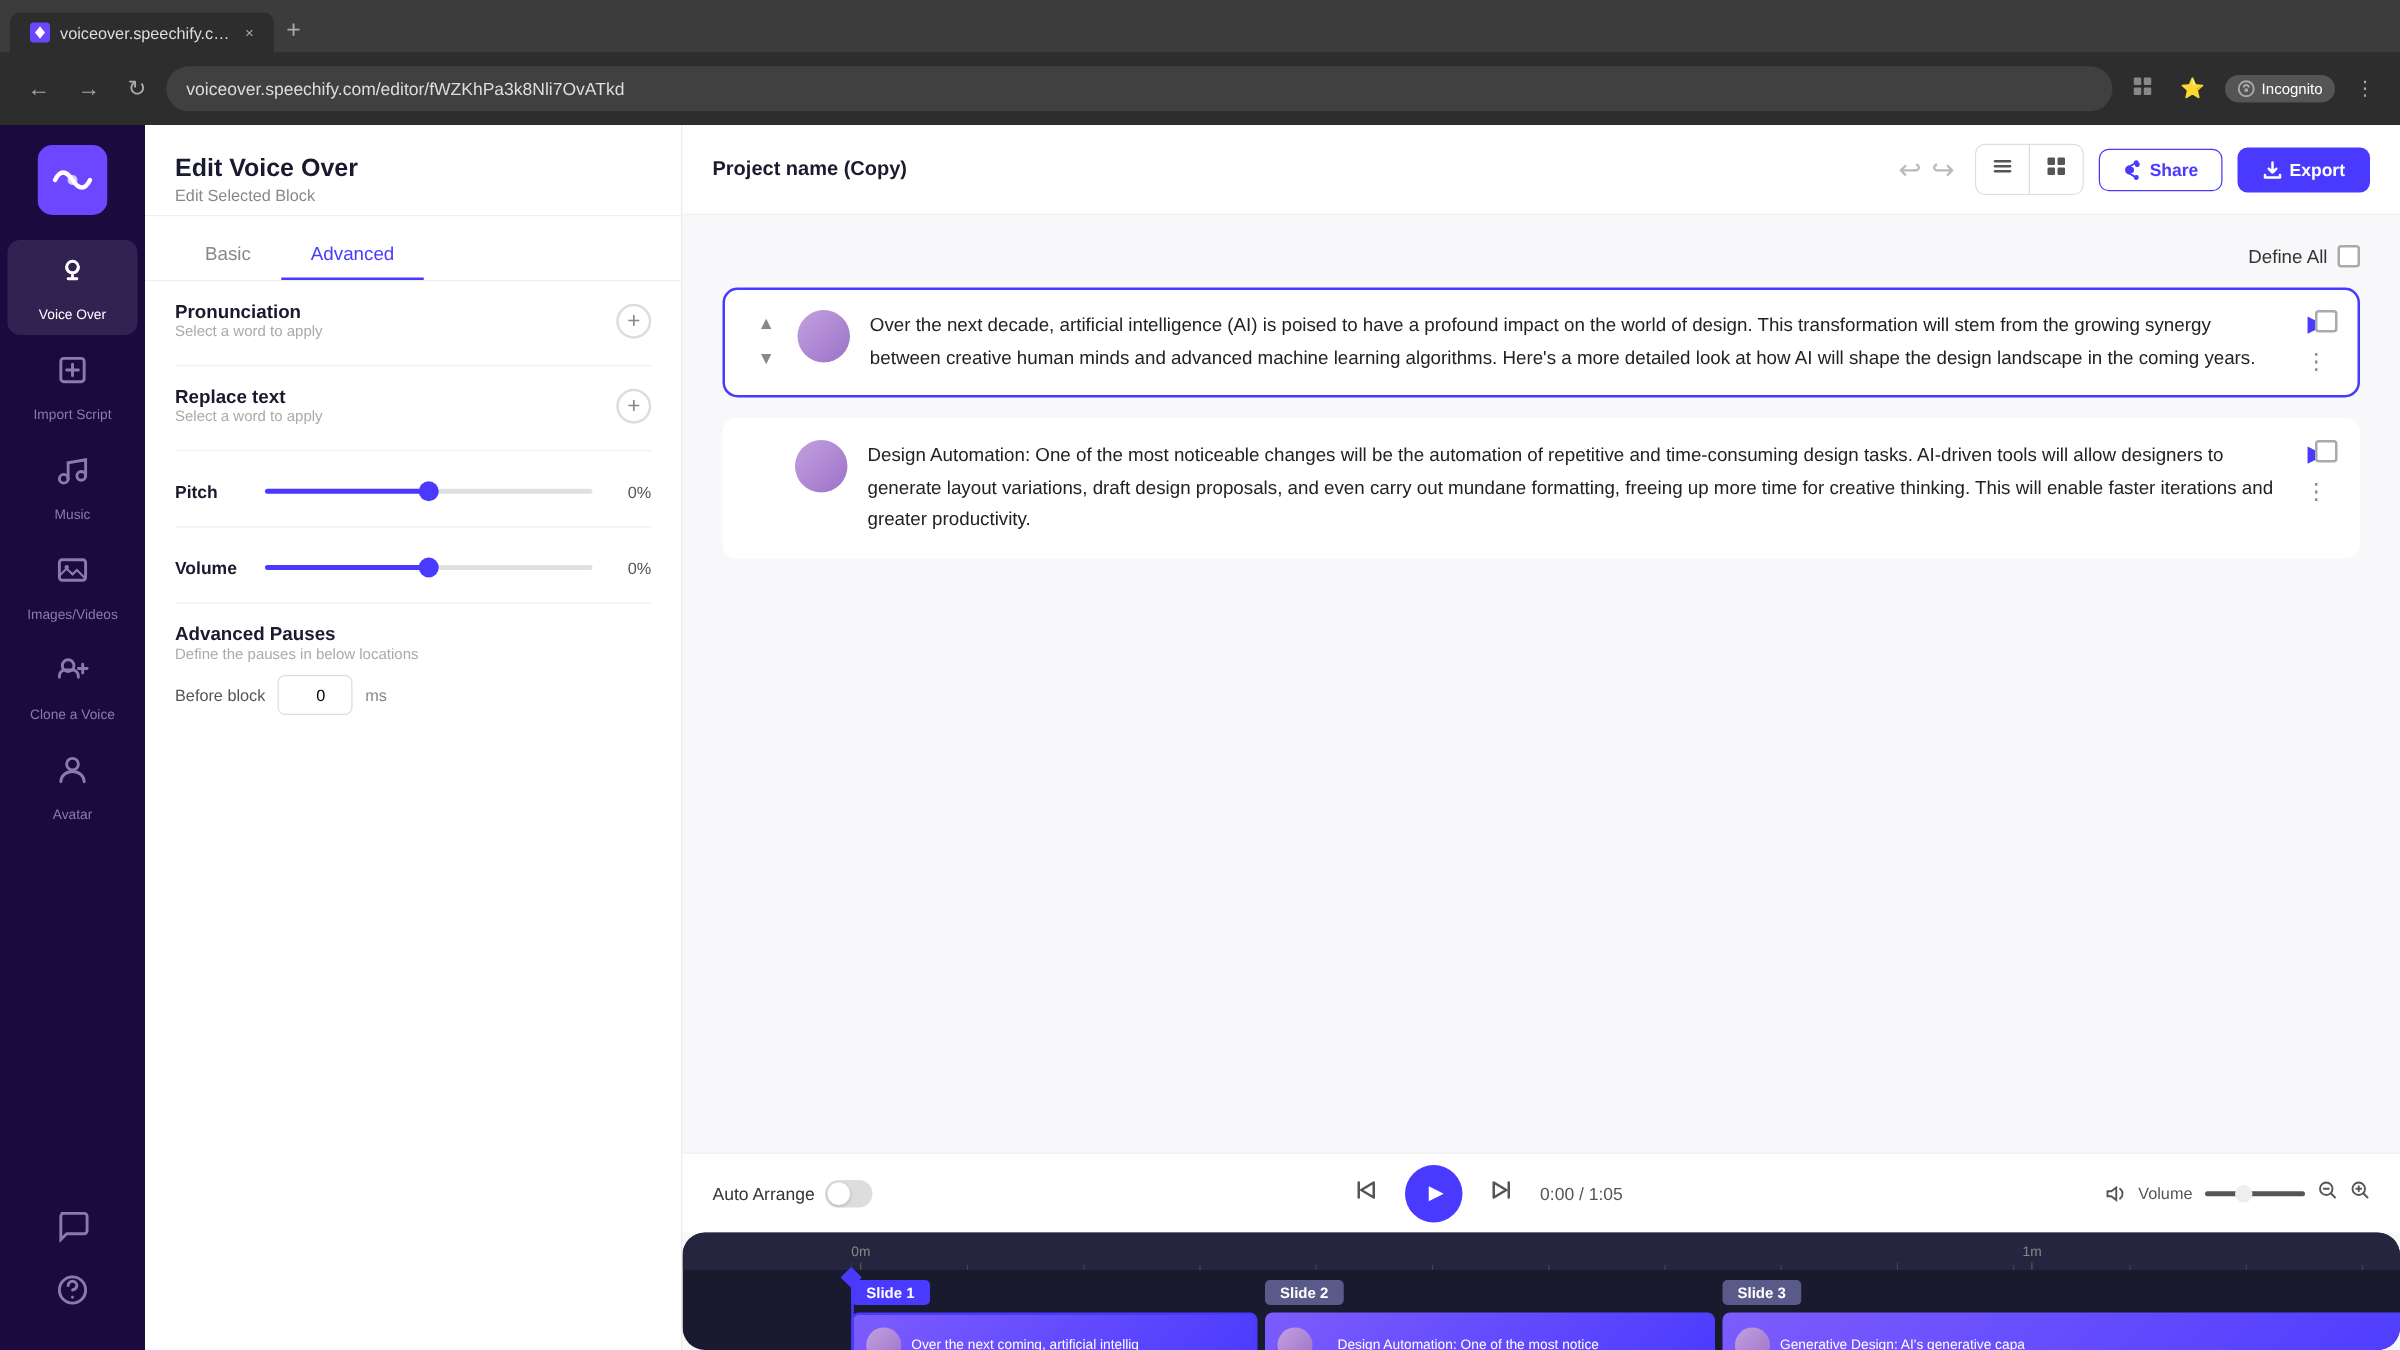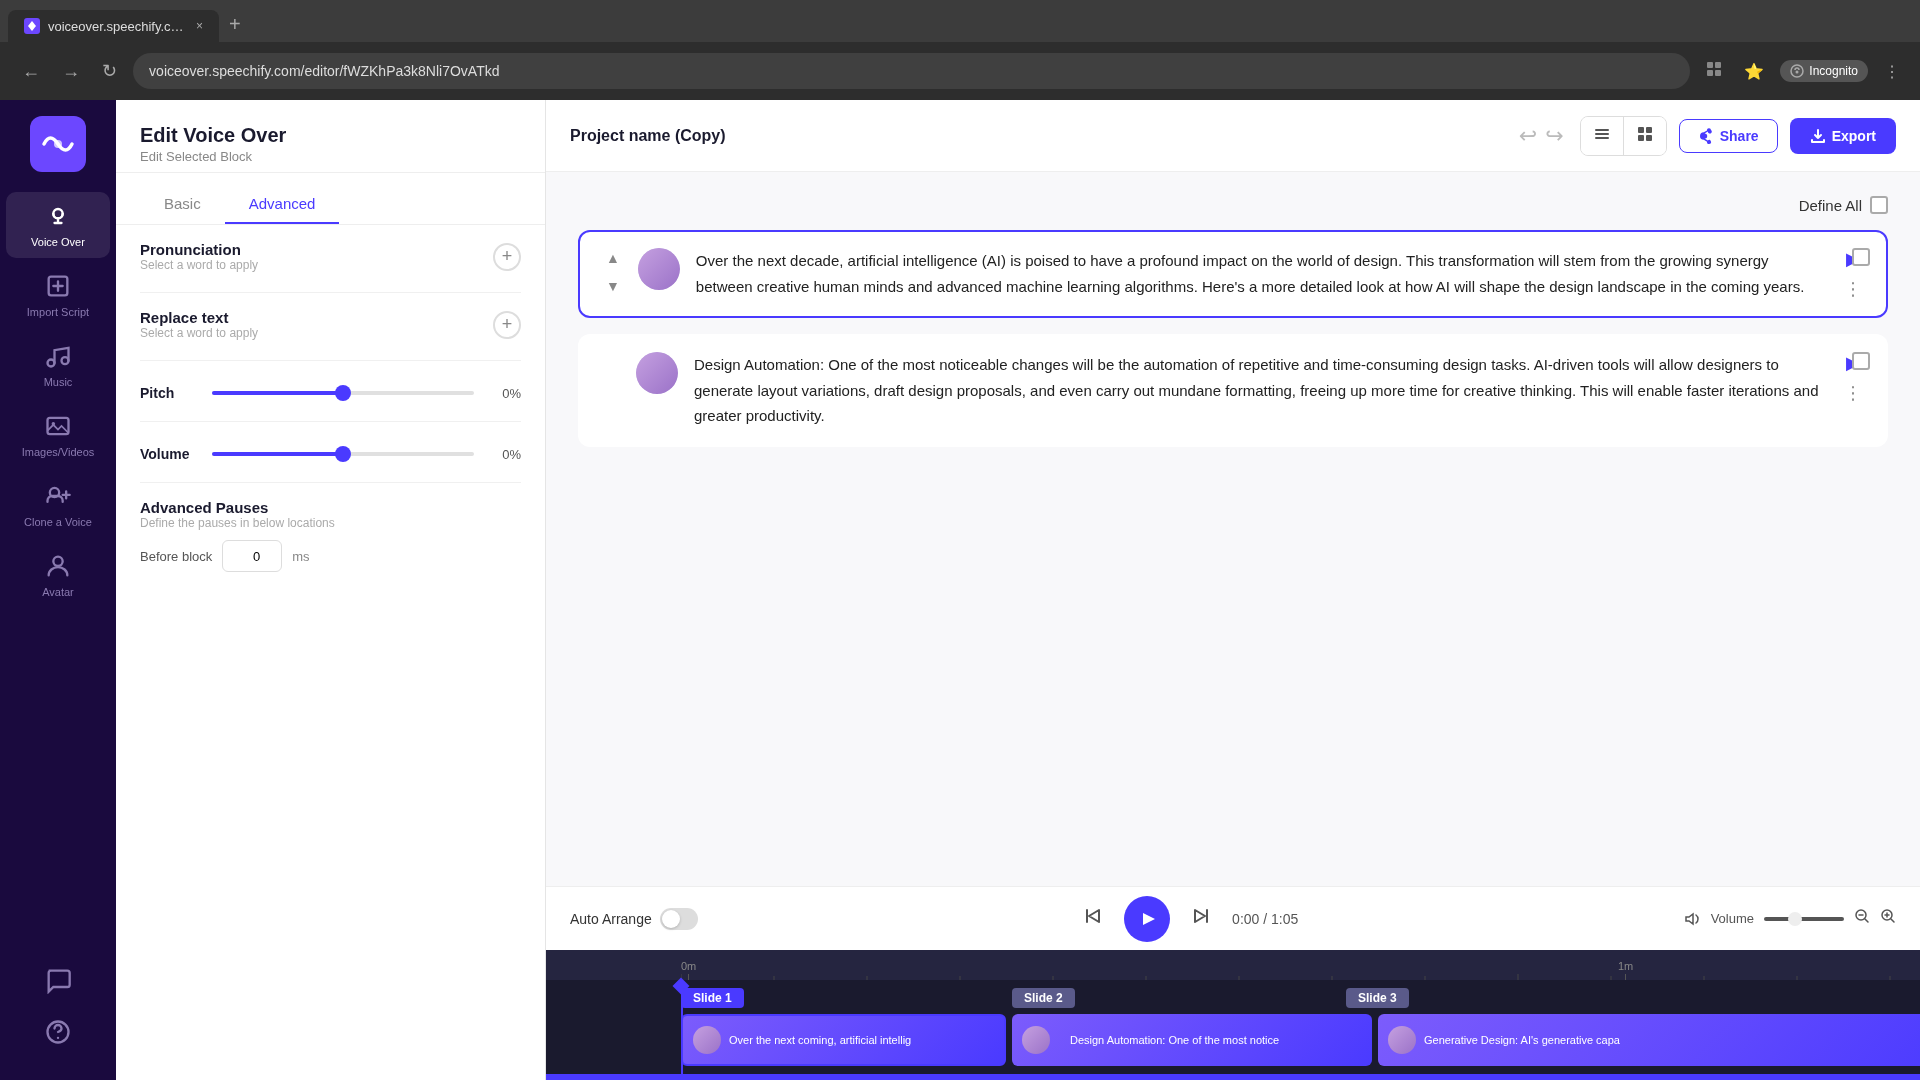--- a/index.html
+++ b/index.html
@@ -19,21 +19,21 @@
     .nav-actions { display: flex; align-items: center; gap: 12px; }
     .nav-action-btn { background: none; border: none; color: #aaa; font-size: 16px; cursor: pointer; padding: 4px; }
     .incognito-badge { background: #555; color: #fff; font-size: 12px; padding: 4px 10px; border-radius: 12px; display: flex; align-items: center; gap: 5px; }
 
     
     .app-layout { display: flex; height: calc(1080px - 100px); }
 
     
     .icon-sidebar { width: 116px; background: #1a0a3e; display: flex; flex-direction: column; align-items: center; padding: 16px 0; gap: 4px; }
     .icon-sidebar-logo { width: 56px; height: 56px; margin-bottom: 16px; }
-    .sidebar-icon-item { display: flex; flex-direction: column; align-items: center; gap: 6px; padding: 10px 8px; width: 90%; border-radius: 10px; cursor: pointer; color: #8a7ab0; font-size: 11px; text-align: center; }
+    .sidebar-icon-item { display: flex; flex-direction: column; align-items: center; gap: 16px; padding: 10px 8px; width: 90%; border-radius: 10px; cursor: pointer; color: #8a7ab0; font-size: 11px; text-align: center; }
     .sidebar-icon-item:hover, .sidebar-icon-item.active { background: rgba(255,255,255,0.1); color: #fff; }
     .sidebar-icon-item svg, .sidebar-icon-item .icon-placeholder { width: 28px; height: 28px; }
     .sidebar-bottom { margin-top: auto; }
 
     
     .panel { width: 430px; background: #fff; border-right: 1px solid #e5e5e5; display: flex; flex-direction: column; }
     .panel-header { padding: 24px 24px 8px; border-bottom: 1px solid #eee; }
     .panel-header h2 { font-size: 20px; font-weight: 700; color: #1a1a2e; }
     .panel-header p { font-size: 13px; color: #888; margin-top: 2px; }
     .panel-tabs { display: flex; padding: 12px 24px 0; gap: 0; border-bottom: 1px solid #eee; }
@@ -106,21 +106,21 @@
     .player-btn { background: none; border: none; color: #555; font-size: 22px; cursor: pointer; }
     .play-main-btn { width: 46px; height: 46px; background: #4A3AFF; border: none; border-radius: 50%; color: #fff; font-size: 20px; cursor: pointer; display: flex; align-items: center; justify-content: center; }
     .time-display { font-size: 14px; color: #555; }
     .volume-controls { display: flex; align-items: center; gap: 10px; }
     .volume-label { font-size: 13px; color: #555; }
     .volume-slider { width: 80px; height: 4px; background: #555; border-radius: 2px; position: relative; }
     .volume-slider-knob { width: 14px; height: 14px; background: #eee; border-radius: 50%; position: absolute; top: -5px; left: 30%; }
     .zoom-btn { background: none; border: none; color: #555; font-size: 18px; cursor: pointer; }
 
     
-    .timeline { height: 130px; background: #1a1a2e; overflow: hidden; position: relative; }
+    .timeline { height: 94px; background: #1a1a2e; overflow: hidden; position: relative; border-radius: 18px; }
     .timeline-ruler { height: 30px; background: #252540; display: flex; align-items: flex-end; padding-bottom: 4px; position: relative; overflow: hidden; }
     .timeline-ruler-mark { position: absolute; bottom: 0; color: #666; font-size: 11px; display: flex; flex-direction: column; align-items: center; }
     .timeline-ruler-tick { width: 1px; height: 6px; background: #555; }
     .slide-label { background: #4A3AFF; color: #fff; font-size: 12px; font-weight: 600; padding: 3px 12px; border-radius: 4px; position: absolute; top: 8px; }
     .timeline-block { position: absolute; top: 34px; height: 52px; border-radius: 6px; overflow: hidden; display: flex; align-items: center; gap: 8px; padding: 0 10px; font-size: 12px; color: #fff; }
     .timeline-block-thumb { width: 28px; height: 28px; border-radius: 50%; flex-shrink: 0; }
 
     
     .avatar-face { width: 100%; height: 100%; background: linear-gradient(135deg, #c5a0e0, #9b72c8); border-radius: 50%; }
   </style>
@@ -482,21 +482,21 @@
 
         <div style="position:absolute;top:0;bottom:0;left:135px;width:2px;background:#4A3AFF;z-index:10;"></div>
         <div style="position:absolute;top:0;left:129px;width:12px;height:12px;background:#4A3AFF;transform:rotate(45deg);"></div>
 
         <div class="slide-label" style="left:135px;">
           <span>Slide 1</span>
         </div>
         <div class="slide-label" style="left:466px;background:#5a5a8a;">
           <span>Slide 2</span>
         </div>
-        <div class="slide-label" style="left:800px;background:#5a5a8a;">
+        <div class="slide-label" style="left:832px;background:#5a5a8a;">
           <span>Slide 3</span>
         </div>
 
         <div class="timeline-block" style="left:135px;width:325px;background:linear-gradient(135deg,#7c5cfc,#4A3AFF);border:2px solid #4A3AFF;">
           <div class="timeline-block-thumb" style="background:linear-gradient(135deg,#c5a0e0,#9b72c8);"></div>
           <span style="font-size:11px;overflow:hidden;text-overflow:ellipsis;white-space:nowrap;">Over the next coming, artificial intellig</span>
         </div>
         <div class="timeline-block" style="left:466px;width:360px;background:linear-gradient(135deg,#7c5cfc,#4A3AFF);">
           <div class="timeline-block-thumb" style="background:linear-gradient(135deg,#c5a0e0,#9b72c8);"></div>
           <span style="font-size:11px;overflow:hidden;text-overflow:ellipsis;white-space:nowrap;padding-left:12px;">Design Automation: One of the most notice</span>

